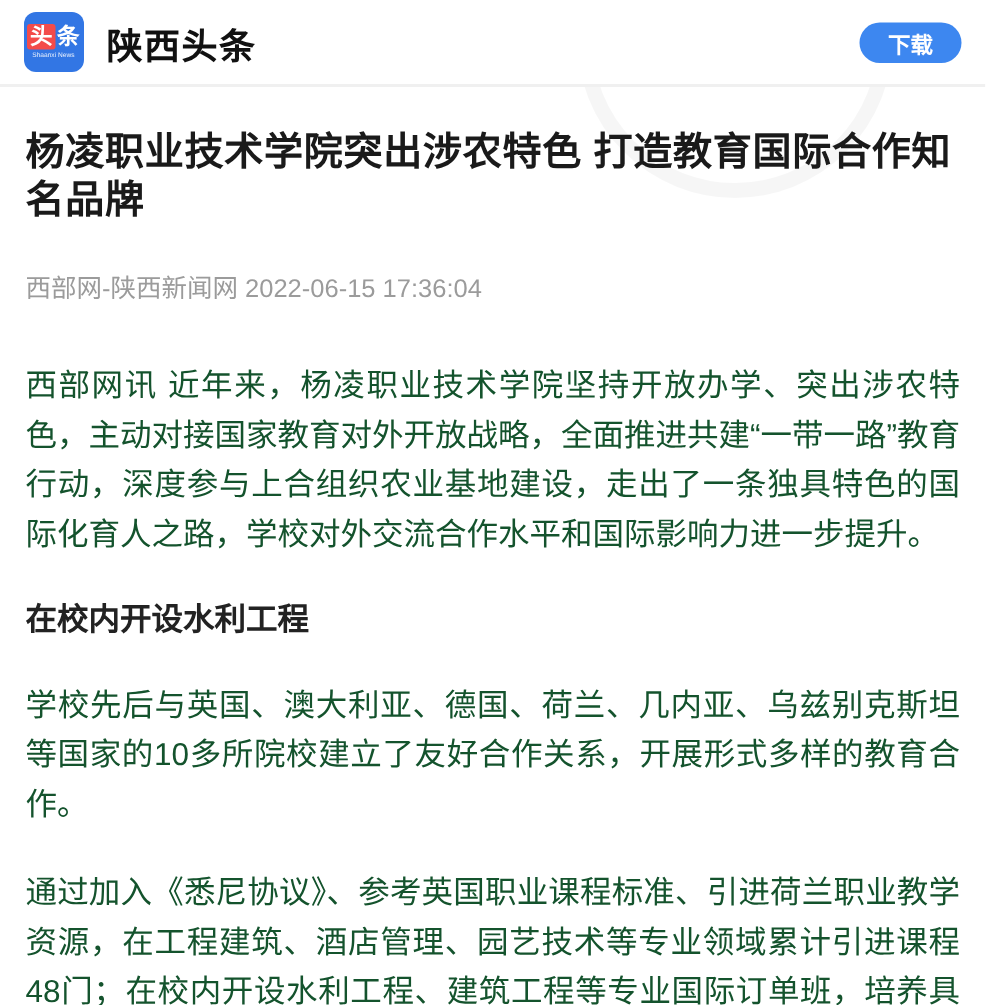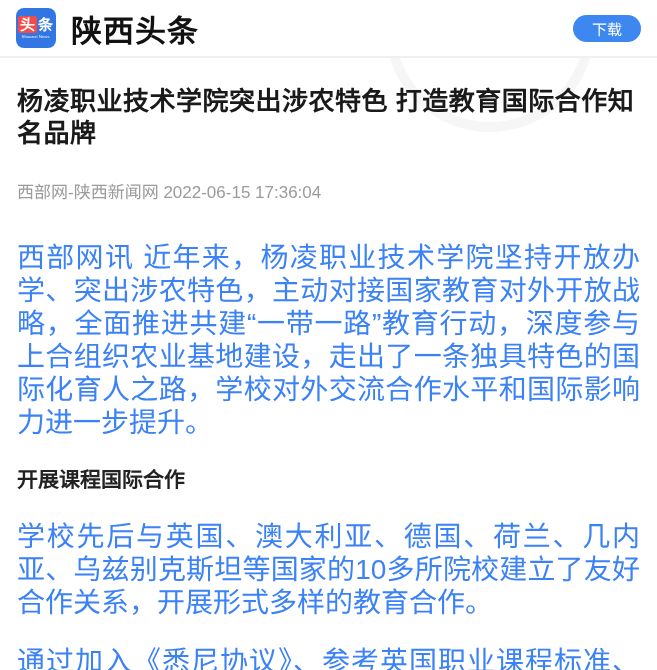--- a/index.html
+++ b/index.html
@@ -62,38 +62,39 @@
     transform: scale(0.55);
     transform-origin: center top;
     white-space: nowrap;
     margin-top: 1px;
     opacity: 0.9;
   }
   .app-name {
     margin-left: 15px;
     font-family: "Liberation Serif", serif;
     font-weight: 700;
-    font-size: 31px;
+    font-size: 24px;
     color: #111111;
     letter-spacing: 1px;
   }
   .download-btn {
     margin-left: auto;
     width: 68px; height: 27px;
     border: none;
     border-radius: 14px;
     background: #3d87f0;
     color: #ffffff;
     font-size: 15px;
     font-family: "Liberation Sans", sans-serif;
     cursor: pointer;
     display: flex;
     align-items: center;
     justify-content: center;
     padding-bottom: 1px;
+    font-weight: bold;
   }
 
   
   .watermark-circle {
     position: absolute;
     left: 385px; top: -78px;
     width: 190px; height: 190px;
     border: 10px solid rgba(0,0,0,0.035);
     border-radius: 50%;
     z-index: 1;
@@ -114,23 +115,23 @@
     color: #1a1a1a;
     letter-spacing: 0.5px;
   }
   .article-meta {
     margin-top: 29px;
     font-size: 17px;
     color: #9b9b9b;
   }
   .article p {
     margin: 26px 0 0 0;
-    font-size: 28px;
+    font-size: 21px;
     line-height: 33px;
-    color: #3b82f6;
+    color: #14532d;
     text-align: justify;
   }
   .article p.intro { margin-top: 38px; }
   .section-heading {
     margin: 26px 0 0 0;
     font-size: 21px;
     line-height: 29px;
     font-weight: 700;
     color: #222222;
   }
@@ -151,18 +152,18 @@
     <div class="app-name">陕西头条</div>
     <button class="download-btn">下载</button>
   </header>
 
   <div class="watermark-circle"></div>
 
   <main class="article">
     <h1 class="article-title">杨凌职业技术学院突出涉农特色 打造教育国际合作知名品牌</h1>
     <div class="article-meta">西部网-陕西新闻网 2022-06-15 17:36:04</div>
     <p class="intro">西部网讯 近年来，杨凌职业技术学院坚持开放办学、突出涉农特色，主动对接国家教育对外开放战略，全面推进共建“一带一路”教育行动，深度参与上合组织农业基地建设，走出了一条独具特色的国际化育人之路，学校对外交流合作水平和国际影响力进一步提升。</p>
-    <h2 class="section-heading">开展课程国际合作</h2>
+    <h2 class="section-heading">在校内开设水利工程</h2>
     <p>学校先后与英国、澳大利亚、德国、荷兰、几内亚、乌兹别克斯坦等国家的10多所院校建立了友好合作关系，开展形式多样的教育合作。</p>
     <p>通过加入《悉尼协议》、参考英国职业课程标准、引进荷兰职业教学资源，在工程建筑、酒店管理、园艺技术等专业领域累计引进课程48门；在校内开设水利工程、建筑工程等专业国际订单班，培养具有国际视野、通晓国际技术规则、能够参与国际工程建设的优秀技术技能人才，毕业生到“一带一路”沿线国家就业300余人。</p>
   </main>
 
 </div>
 
 </body></html>

